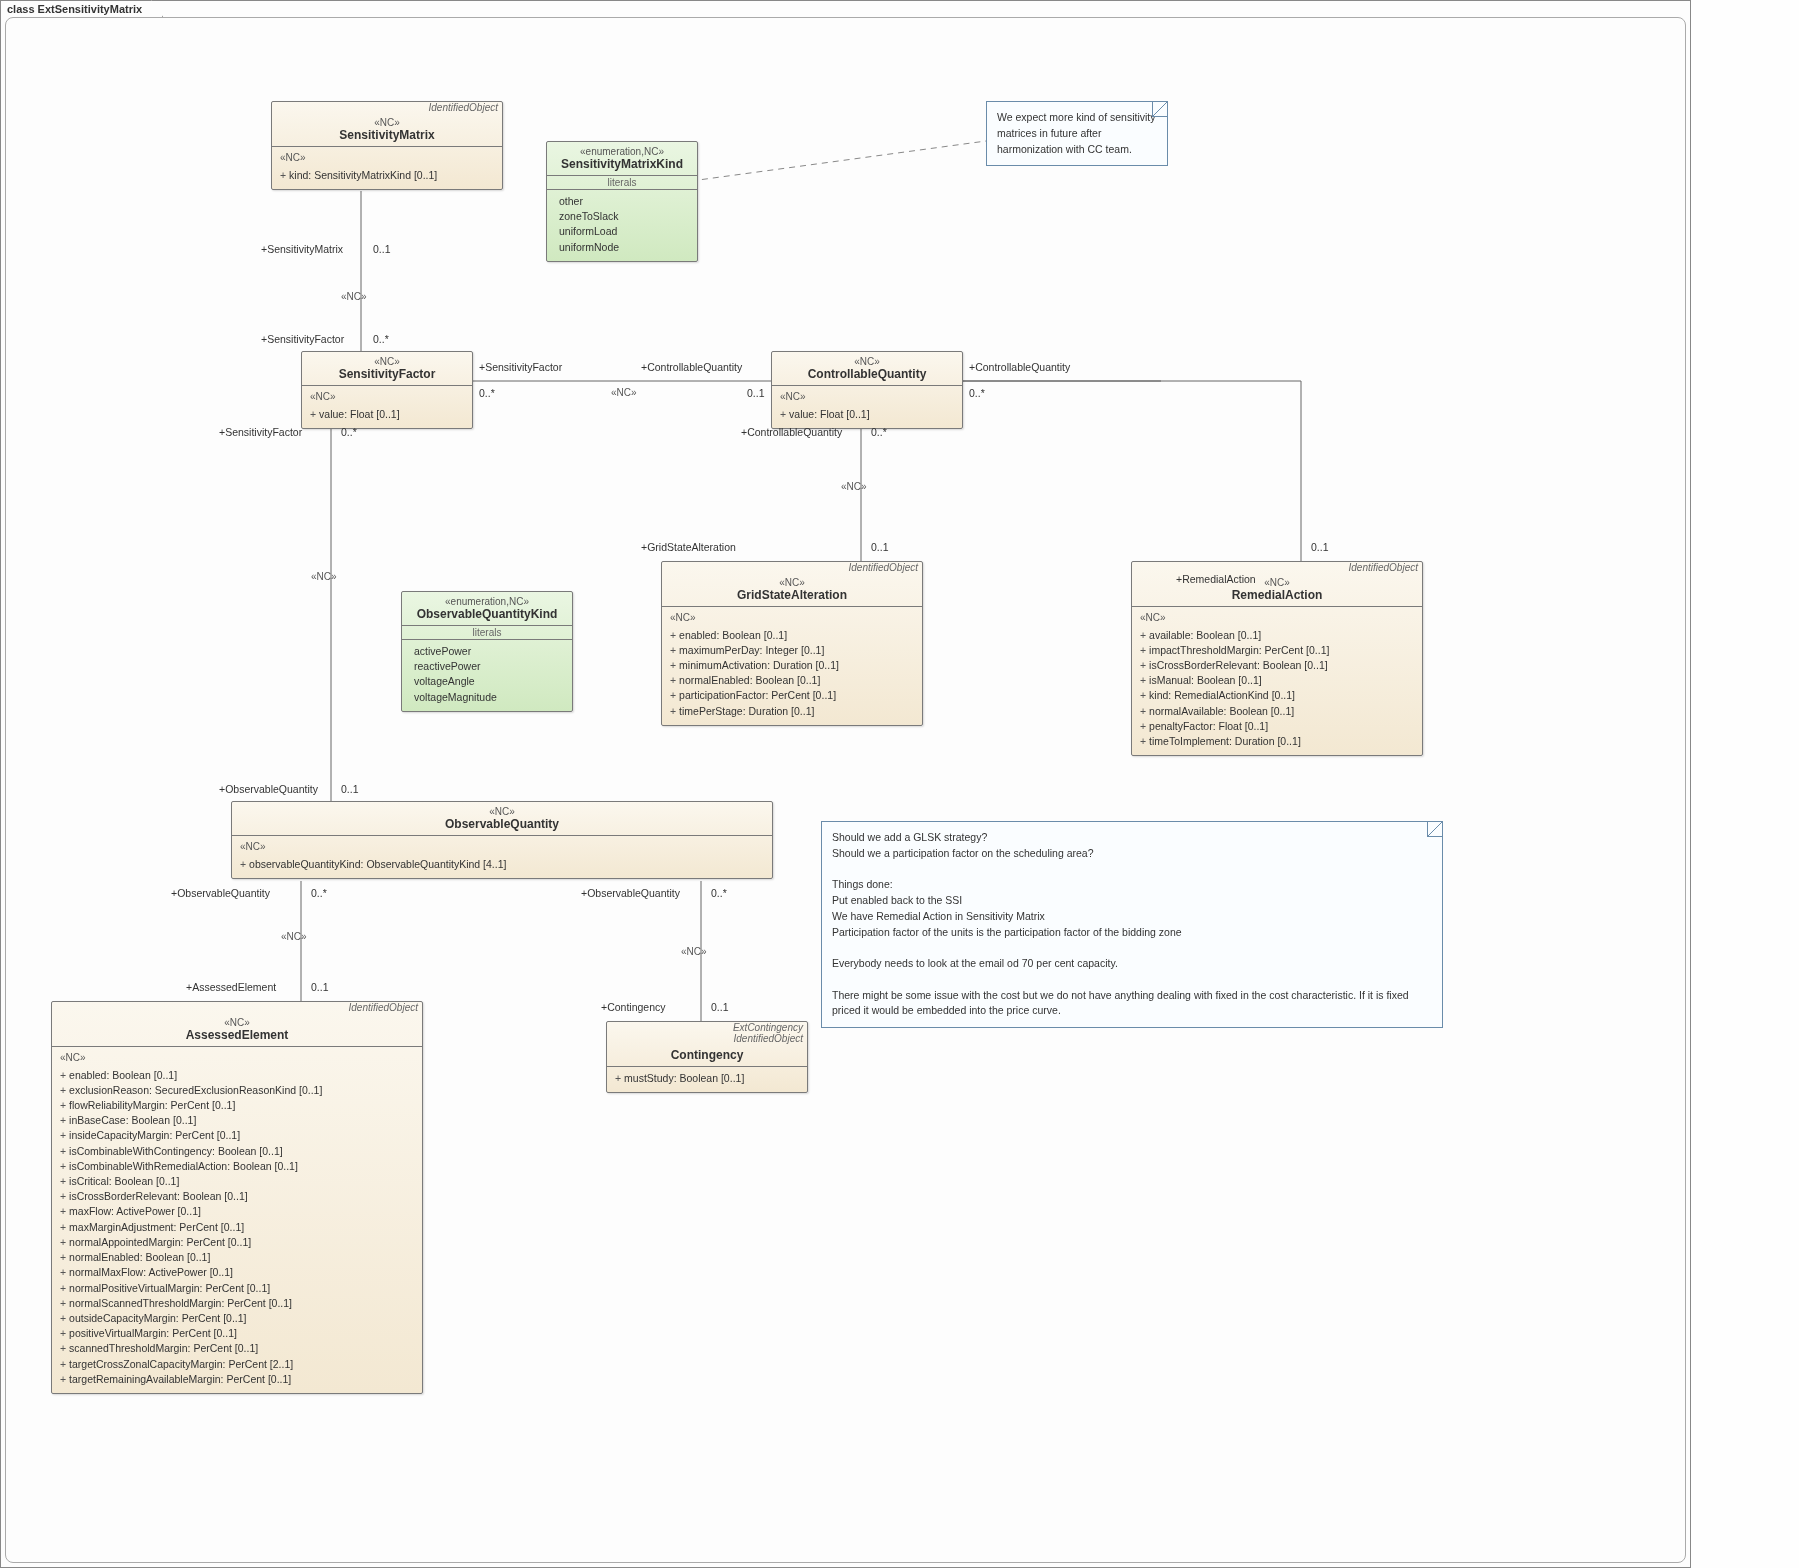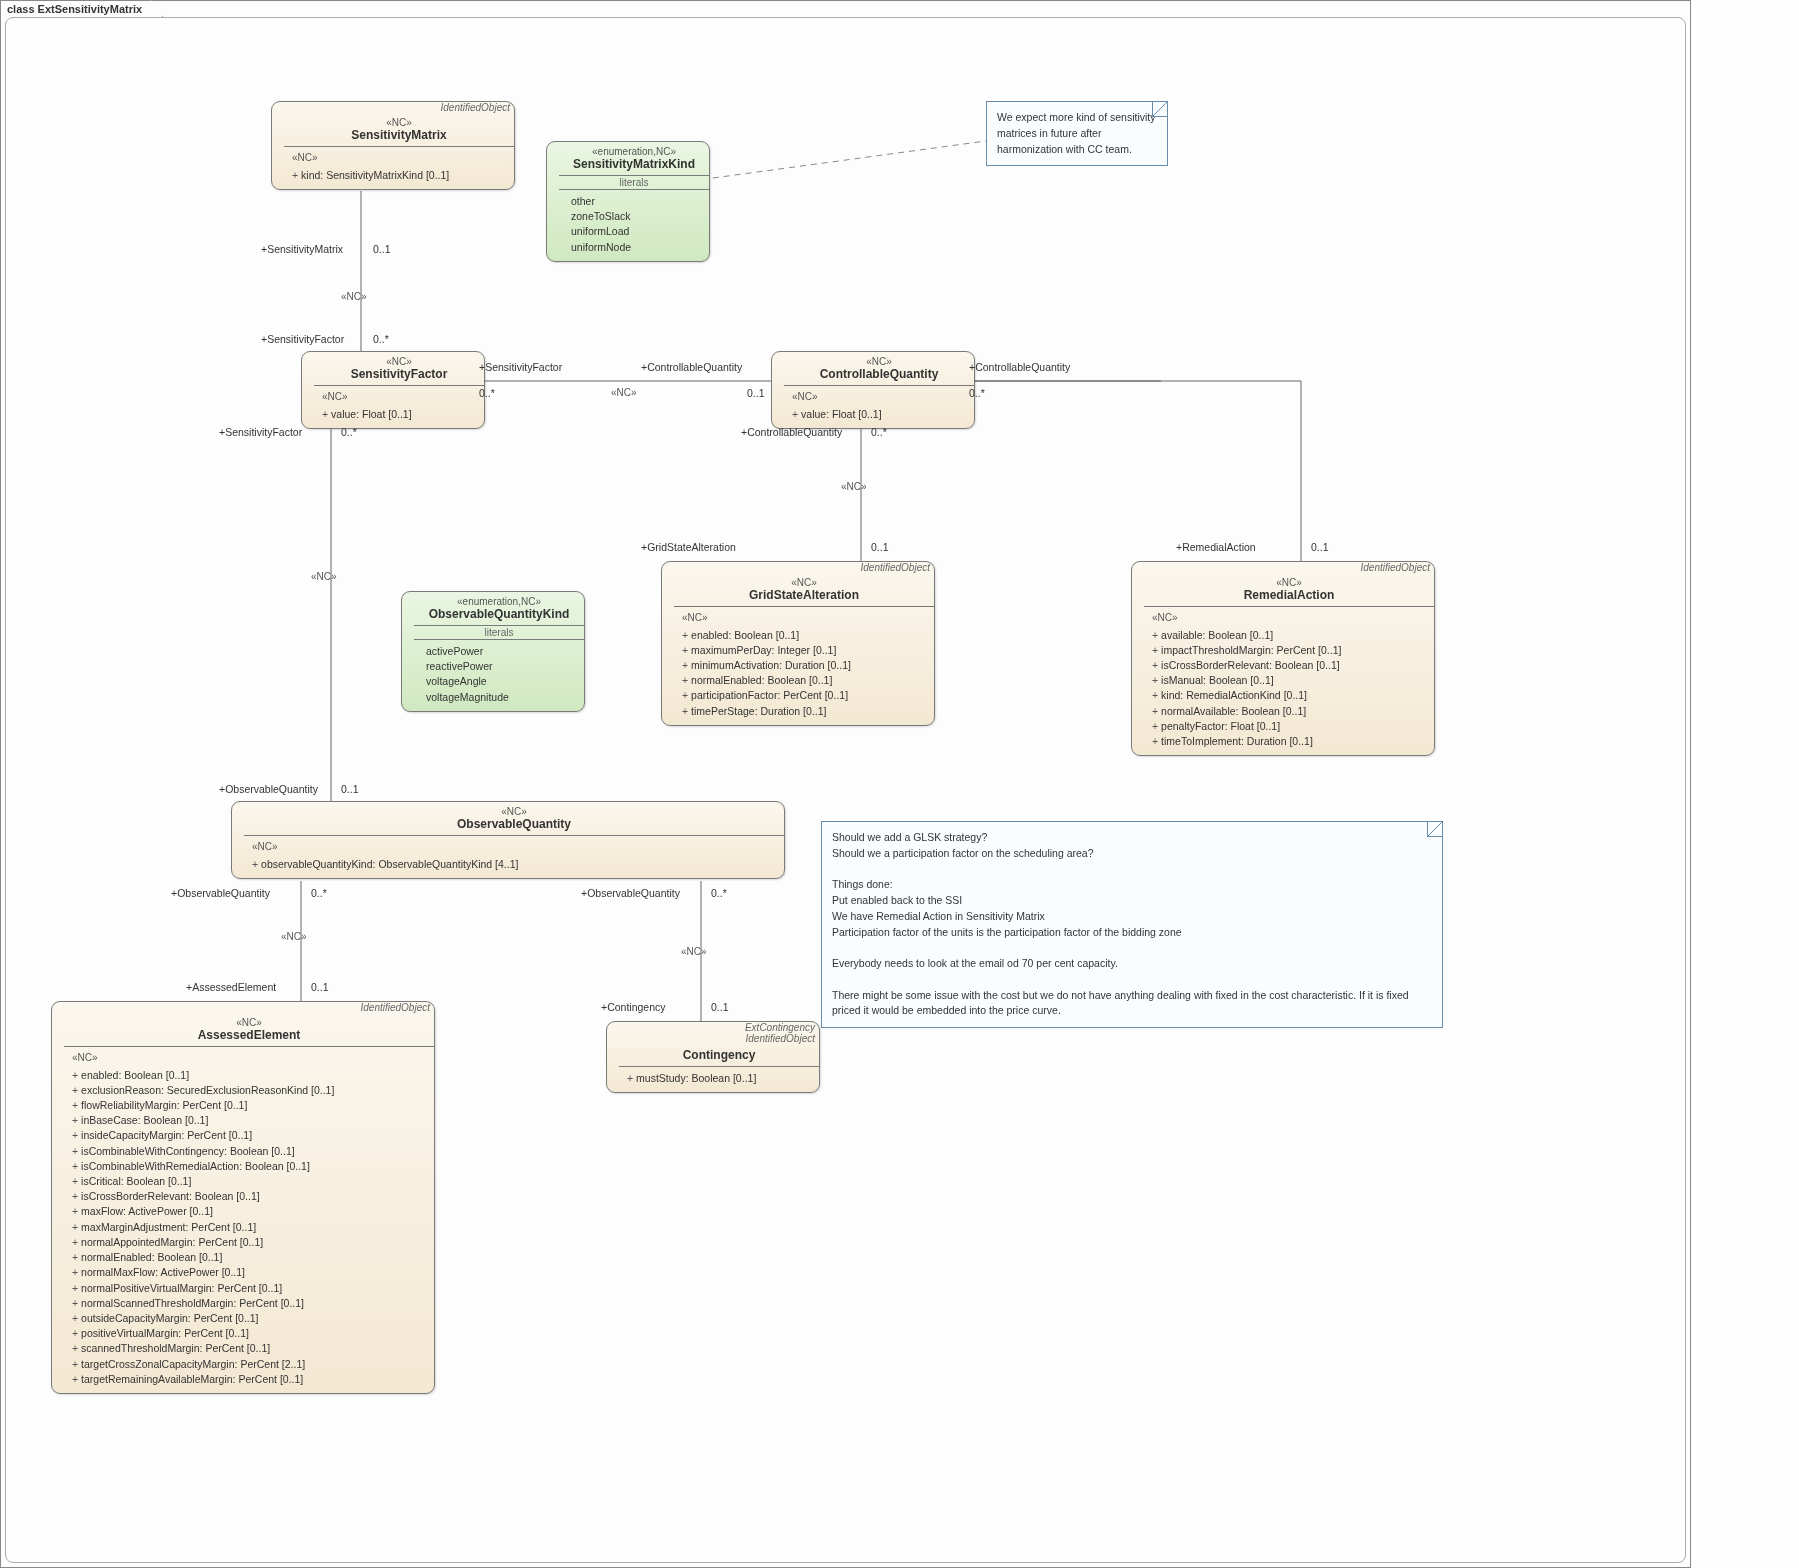--- a/index.html
+++ b/index.html
@@ -33,24 +33,23 @@
 .frame-inner {
   position: absolute;
   top: 16px; left: 4px; right: 4px; bottom: 4px;
   border: 1px solid #aaa;
   border-radius: 8px;
 }
 .class-box {
   position: absolute;
   border: 1px solid #7a7a7a;
   background: linear-gradient(#fbf7ee, #f3e8d2);
-  border-radius: 9px;
+  border-radius: 2px;
   box-shadow: 1px 1px 2px rgba(0,0,0,0.15);
   z-index: 10;
-  padding-left: 12px;
 }
 .class-box.enum {
   background: linear-gradient(#eaf6e2, #d0e9c0);
 }
 .cb-head {
   border-bottom: 1px solid #7a7a7a;
   padding: 4px 8px;
   text-align: center;
 }
 .cb-super {
@@ -351,21 +350,21 @@
   <div class="assoc-stereo" style="left:310px; top:570px;">«NC»</div>
 
   <div class="assoc-label" style="left:740px; top:425px;">+ControllableQuantity</div>
   <div class="assoc-label" style="left:870px; top:425px;">0..*</div>
   <div class="assoc-label" style="left:640px; top:540px;">+GridStateAlteration</div>
   <div class="assoc-label" style="left:870px; top:540px;">0..1</div>
   <div class="assoc-stereo" style="left:840px; top:480px;">«NC»</div>
 
   <div class="assoc-label" style="left:968px; top:360px;">+ControllableQuantity</div>
   <div class="assoc-label" style="left:968px; top:386px;">0..*</div>
-  <div class="assoc-label" style="left:1175px; top:540px;">+RemedialAction</div>
+  <div class="assoc-label" style="left:1175px; top:572px;">+RemedialAction</div>
   <div class="assoc-label" style="left:1310px; top:540px;">0..1</div>
 
   <div class="assoc-label" style="left:170px; top:886px;">+ObservableQuantity</div>
   <div class="assoc-label" style="left:310px; top:886px;">0..*</div>
   <div class="assoc-label" style="left:185px; top:980px;">+AssessedElement</div>
   <div class="assoc-label" style="left:310px; top:980px;">0..1</div>
   <div class="assoc-stereo" style="left:280px; top:930px;">«NC»</div>
 
   <div class="assoc-label" style="left:580px; top:886px;">+ObservableQuantity</div>
   <div class="assoc-label" style="left:710px; top:886px;">0..*</div>

